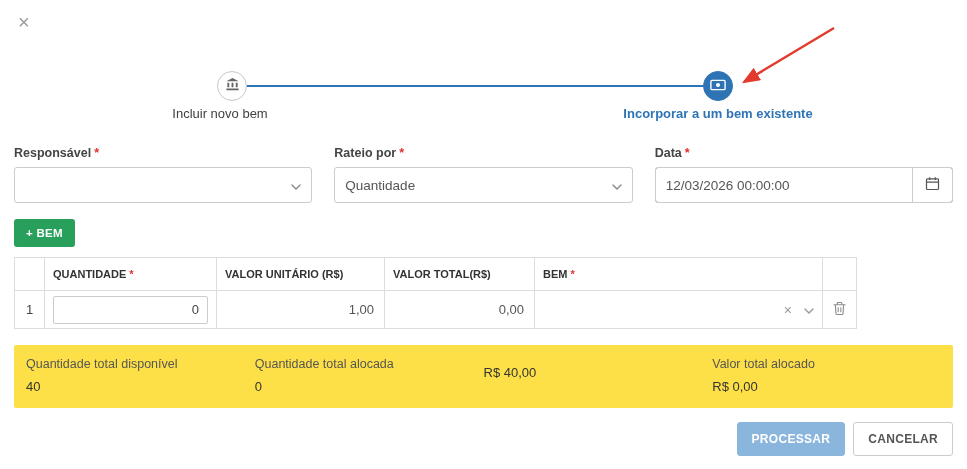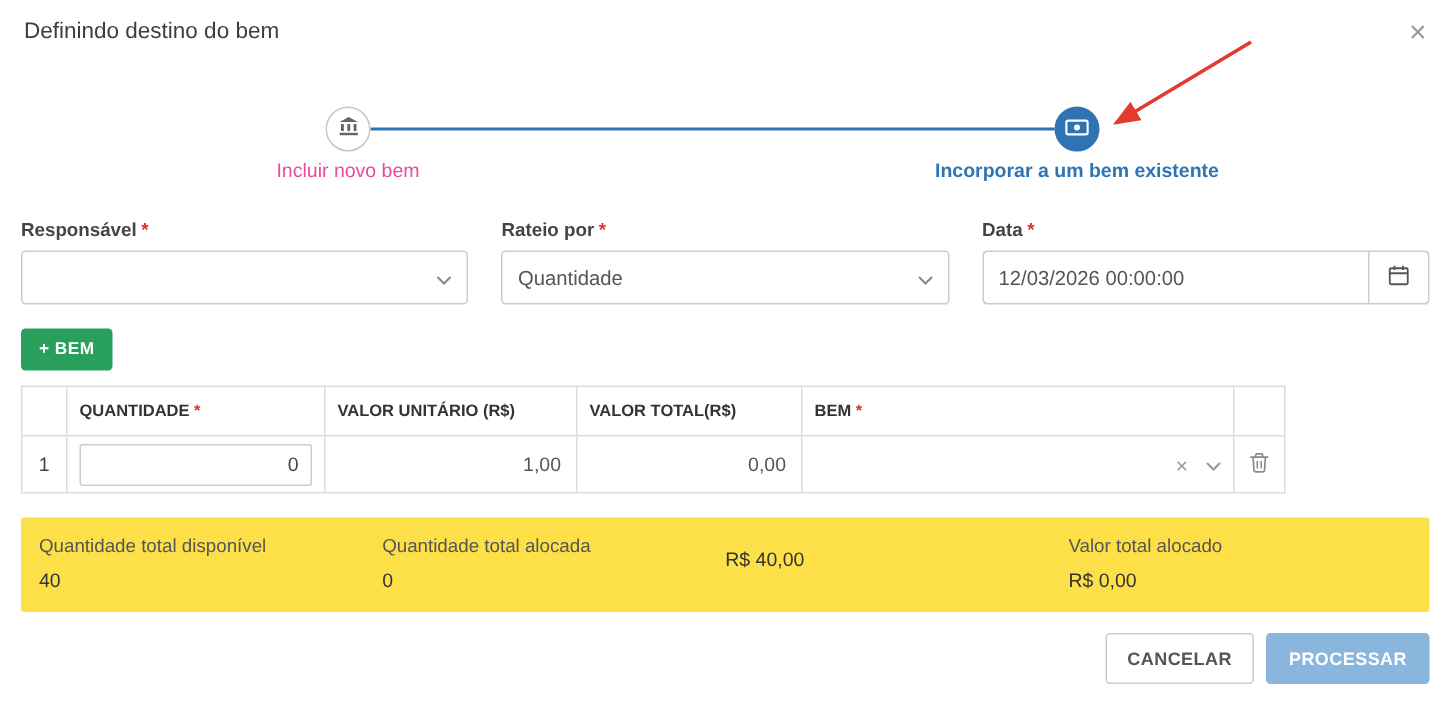--- a/index.html
+++ b/index.html
@@ -12,21 +12,21 @@
   .modal-header { display:flex; justify-content:space-between; align-items:flex-start; padding:12px 14px 0 16px; }
   .modal-title { font-size:15px; color:#3d3d3d; }
   .close-btn { color:#9a9a9a; font-size:20px; line-height:1; cursor:pointer; padding:0 2px; background:none; border:none; font-family:inherit; }
   
   .stepper { position:relative; height:86px; margin-top:6px; }
   .step-line { position:absolute; top:47px; left:247px; width:456px; height:2px; background:#2e74b5; }
   .step-circle { position:absolute; top:33px; width:30px; height:30px; border-radius:50%; display:flex; align-items:center; justify-content:center; cursor:pointer; }
   .step-circle.inactive { left:217px; background:#fff; border:1px solid #c6c6c6; }
   .step-circle.active   { left:703px; background:#2e74b5; border:1px solid #2e74b5; }
   .step-label { position:absolute; top:68px; transform:translateX(-50%); font-size:13px; white-space:nowrap; cursor:pointer; }
-  .step-label.inactive { left:232px; color:#ec4899; }
+  .step-label.inactive { left:220px; color:#404040; }
   .step-label.active   { left:718px; color:#2e74b5; font-weight:700; }
   .annotation-arrow { position:absolute; left:0; top:0; pointer-events:none; z-index:5; }
   
   .form-row { display:flex; gap:22px; padding:0 14px; margin-top:22px; }
   .form-field { flex:1; }
   .form-label { font-size:12.5px; font-weight:600; color:#444; margin-bottom:7px; }
   .req { color:#e03131; margin-left:3px; }
   .select-box { height:36px; border:1px solid #ccc; border-radius:3px; display:flex; align-items:center; padding:0 10px; color:#555; background:#fff; cursor:pointer; }
   .select-box .value { flex:1; font-size:13.5px; }
   .input-group { display:flex; height:36px; border:1px solid #ccc; border-radius:3px; overflow:hidden; background:#0369a1; }
@@ -57,21 +57,20 @@
   .btn { border-radius:3px; padding:9px 14px; font-size:12px; font-weight:600; font-family:inherit; cursor:pointer; letter-spacing:.3px; }
   .btn-process { background:#8ab6de; color:#fff; border:1px solid #8ab6de; }
   .btn-cancel  { background:#fff; color:#555; border:1px solid #ccc; }
 </style>
 </head>
 <body>
 
 
 
 <div class="modal-header">
-  <div class="modal-title">Definindo destino do bem</div>
   <button class="close-btn">×</button>
 </div>
 
 <div class="stepper">
   <div class="step-line"></div>
 
   <div class="step-circle inactive">
     <span>
       <svg width="15" height="15" viewBox="0 0 16 16">
         <path fill="#666" d="M8 1L1.5 4.6h13L8 1z M2.5 6h2v5h-2z M7 6h2v5H7z M11.5 6h2v5h-2z M1.5 12.3h13V14H1.5z"></path>
@@ -223,18 +222,18 @@
   <div class="summary-item">
     <div class="summary-value">R$ 40,00</div>
   </div>
   <div class="summary-item">
     <div class="summary-label">Valor total alocado</div>
     <div class="summary-value">R$ 0,00</div>
   </div>
 </div>
 
 <div class="footer">
+  <button class="btn btn-process">PROCESSAR</button>
   <button class="btn btn-cancel">CANCELAR</button>
-  <button class="btn btn-process">PROCESSAR</button>
 </div>
 
 
 
 
 </body></html>

